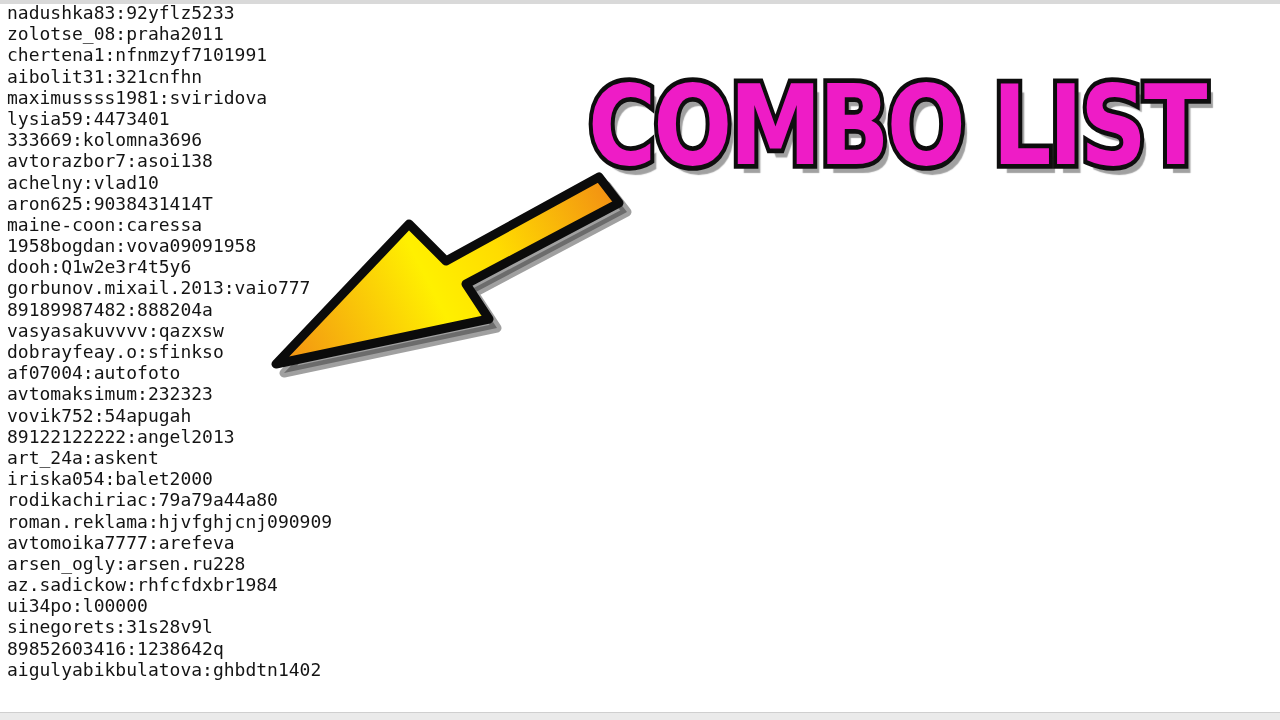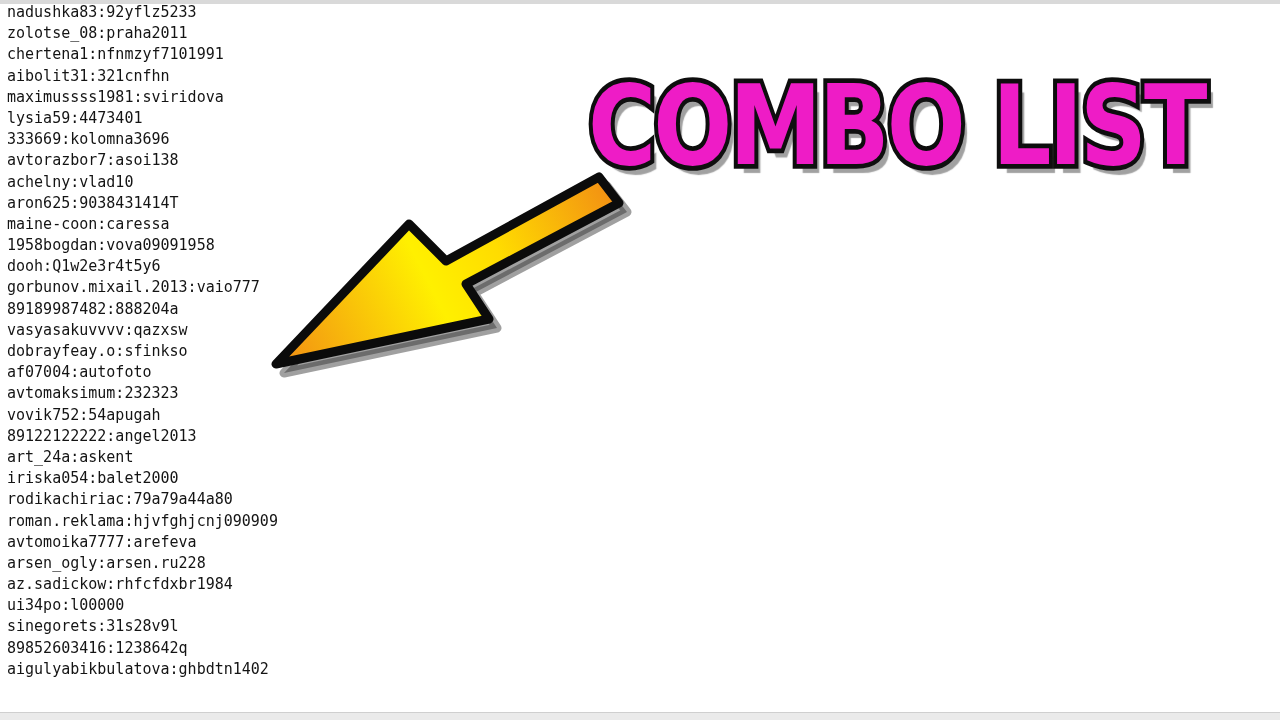--- a/index.html
+++ b/index.html
@@ -36,21 +36,21 @@
     left: 0; top: 712px;
     width: 1280px; height: 8px;
     background: var(--bottom-bar-gray);
     border-top: 1px solid #cfcfcf;
   }
   .combo-list {
     position: absolute;
     left: 7px; top: 2px;
     width: 560px;
     font-family: "DejaVu Sans Mono", "Liberation Mono", monospace;
-    font-size: 15px;
+    font-size: 18px;
     line-height: 21.2px;
     color: var(--list-text);
     white-space: pre;
     letter-spacing: 0;
   }
   .combo-line { height: 21.2px; }
   .title {
     position: absolute;
     left: 588px; top: 50px;
     width: 680px; height: 130px;

